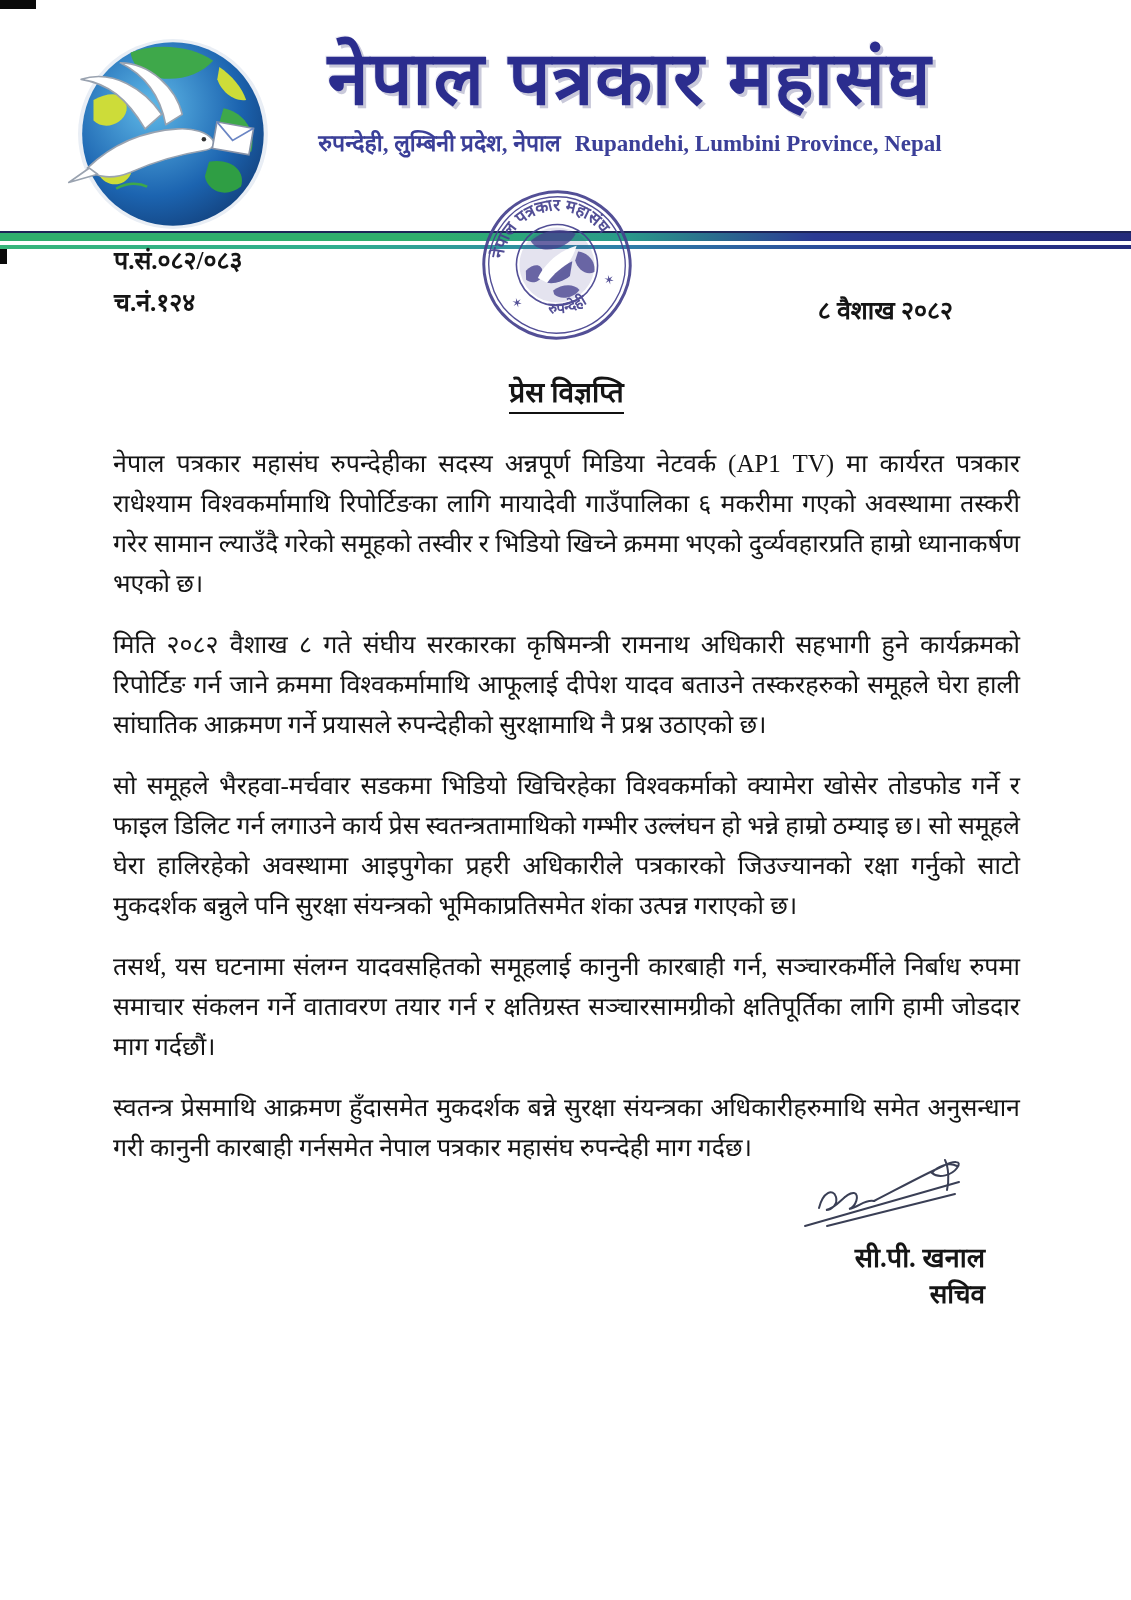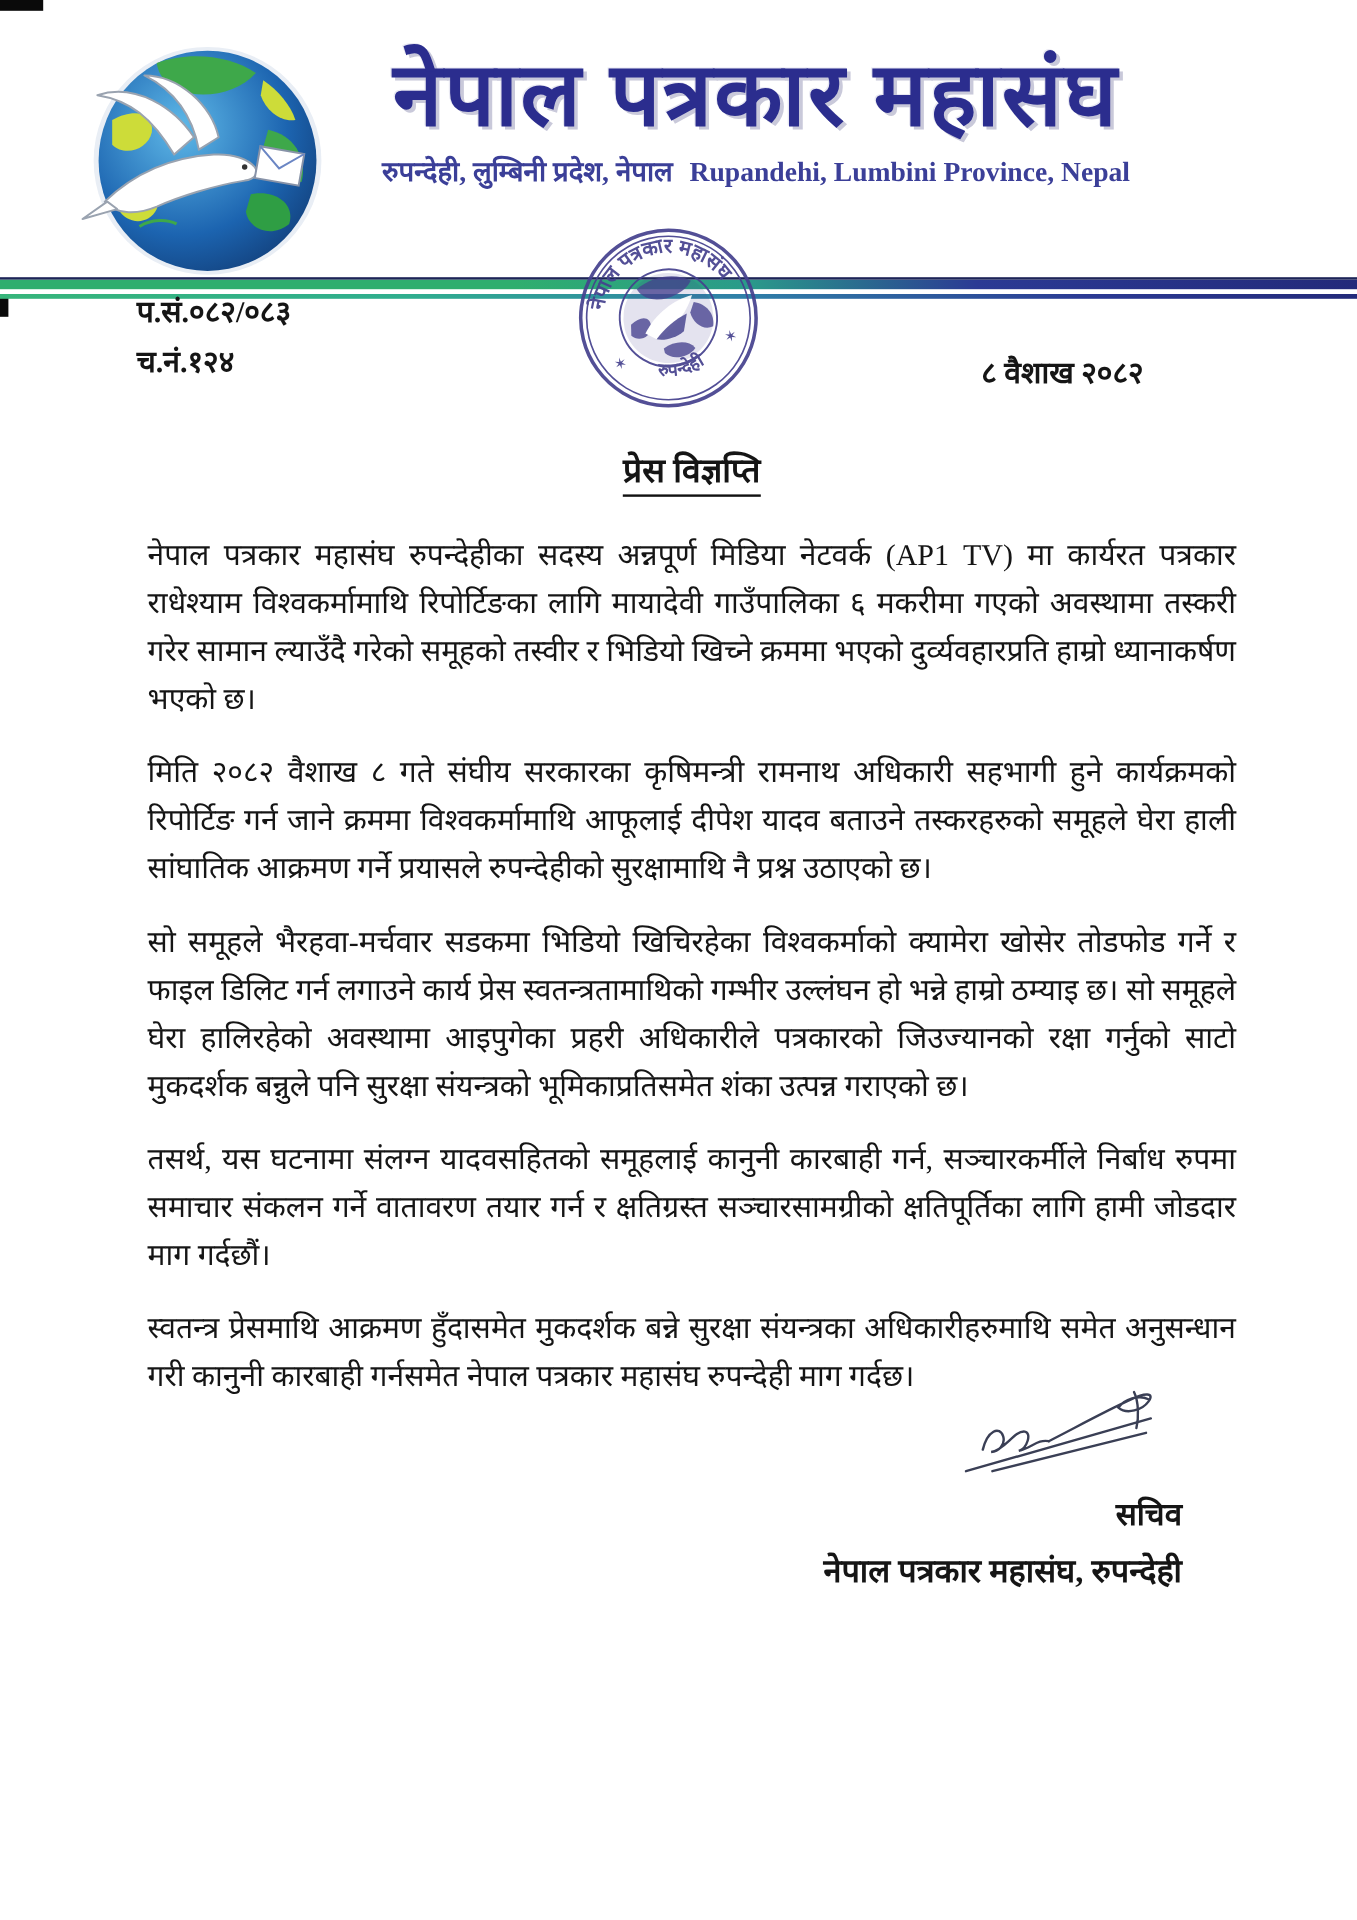--- a/index.html
+++ b/index.html
@@ -52,21 +52,21 @@
 
   
   .meta-left{position:absolute;left:114px;top:248px;font-size:25px;font-weight:bold;line-height:1.0;}
   .meta-left .row{margin-bottom:17px;}
   .meta-date{position:absolute;right:178px;top:292px;font-size:25px;font-weight:bold;text-align:right;}
 
   
   .stamp{position:absolute;left:478px;top:186px;width:158px;height:158px;transform:rotate(-14deg);opacity:.92;}
 
   
-  main{position:absolute;left:113px;top:372px;width:907px;margin-left:10px;}
+  main{position:absolute;left:113px;top:372px;width:907px;}
   .doc-title-wrap{text-align:center;margin-bottom:30px;}
   .doc-title{
     display:inline-block;
     font-size:28px;font-weight:bold;
     border-bottom:2px solid #111;
     padding-bottom:2px;
   }
   .para{
     font-size:25px;line-height:1.6;
     text-align:justify;
@@ -175,17 +175,17 @@
   <div class="signature-block">
     <svg class="signature-scribble" viewBox="0 0 180 92" aria-hidden="true">
       <g fill="none" stroke="#3a3f55" stroke-width="2" stroke-linecap="round">
         <path d="M 22,62 C 26,46 36,42 39,51 C 41,58 35,64 29,64 C 41,62 48,46 57,47 C 63,48 59,61 52,63 C 62,61 68,53 77,55"></path>
         <path d="M 77,55 C 95,46 120,32 146,20 C 156,15 166,14 160,22 C 155,29 142,33 135,27 C 140,20 152,16 160,20"></path>
         <path d="M 8,80 L 162,36"></path>
         <path d="M 30,80 L 158,48"></path>
         <path d="M 148,14 C 152,22 152,36 150,44"></path>
       </g>
     </svg>
+    <div class="sig-name">सी.पी. खनाल</div>
     <div class="sig-role">सचिव</div>
-    <div class="sig-org">नेपाल पत्रकार महासंघ, रुपन्देही</div>
   </div>
 
 </div>
 
 </body></html>

